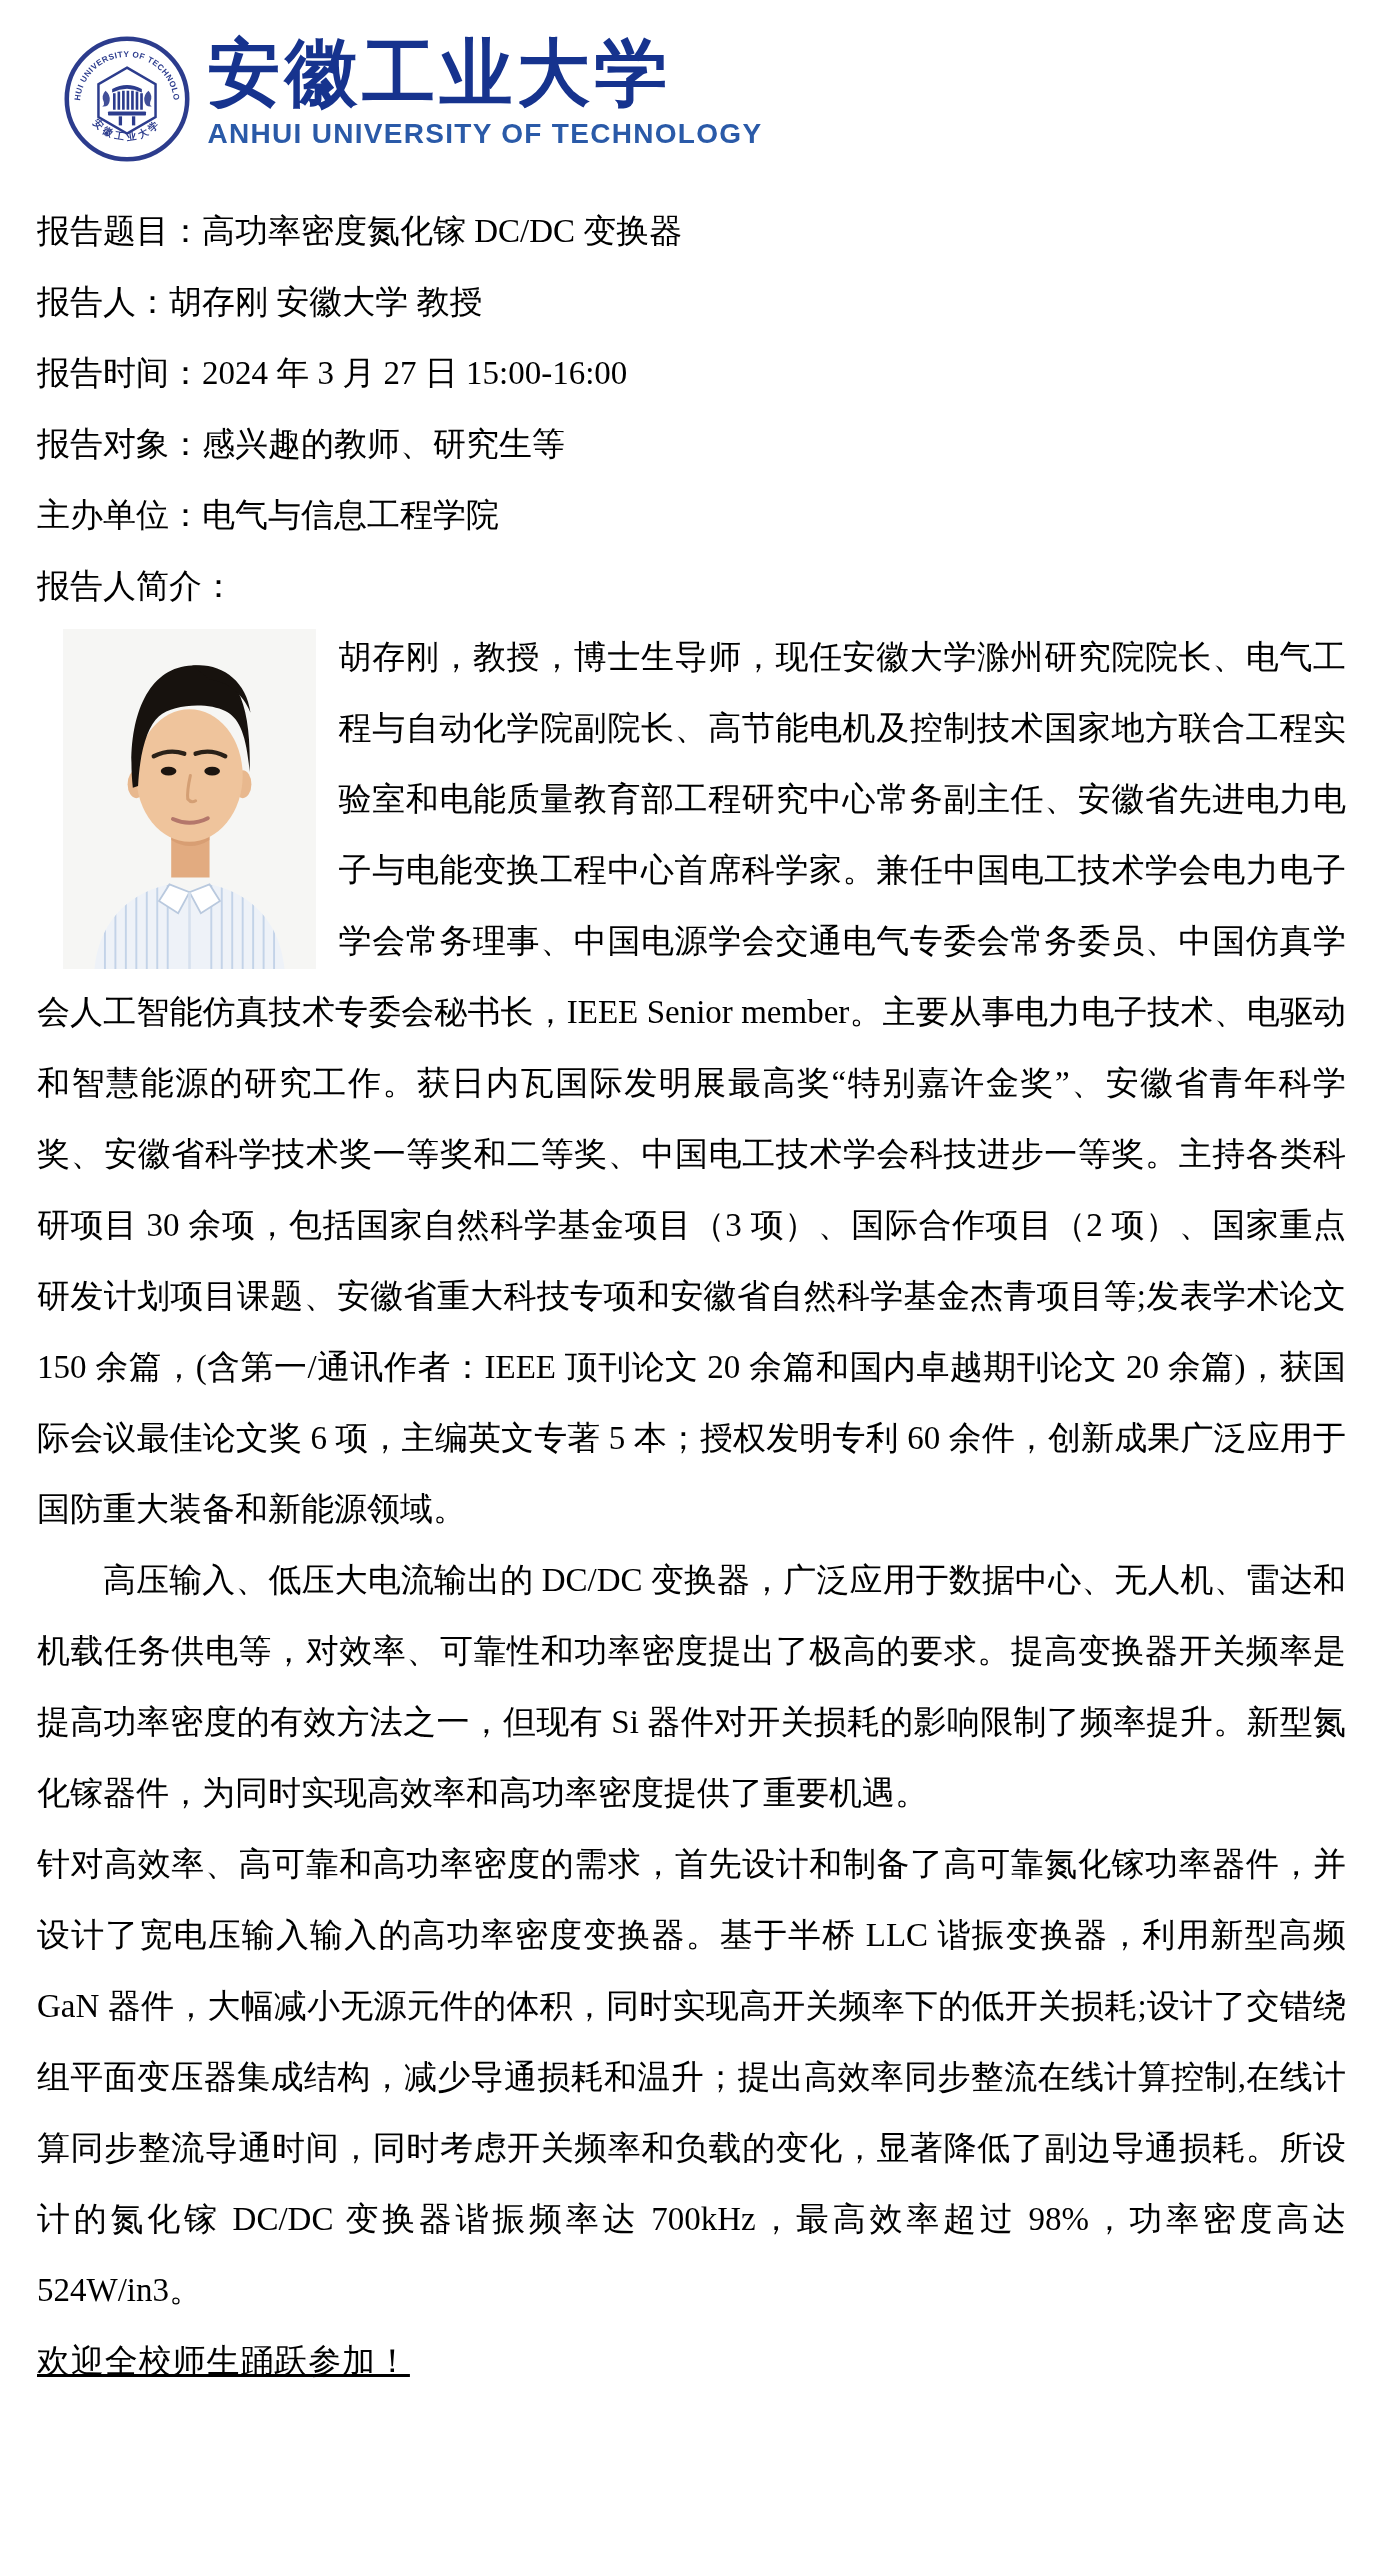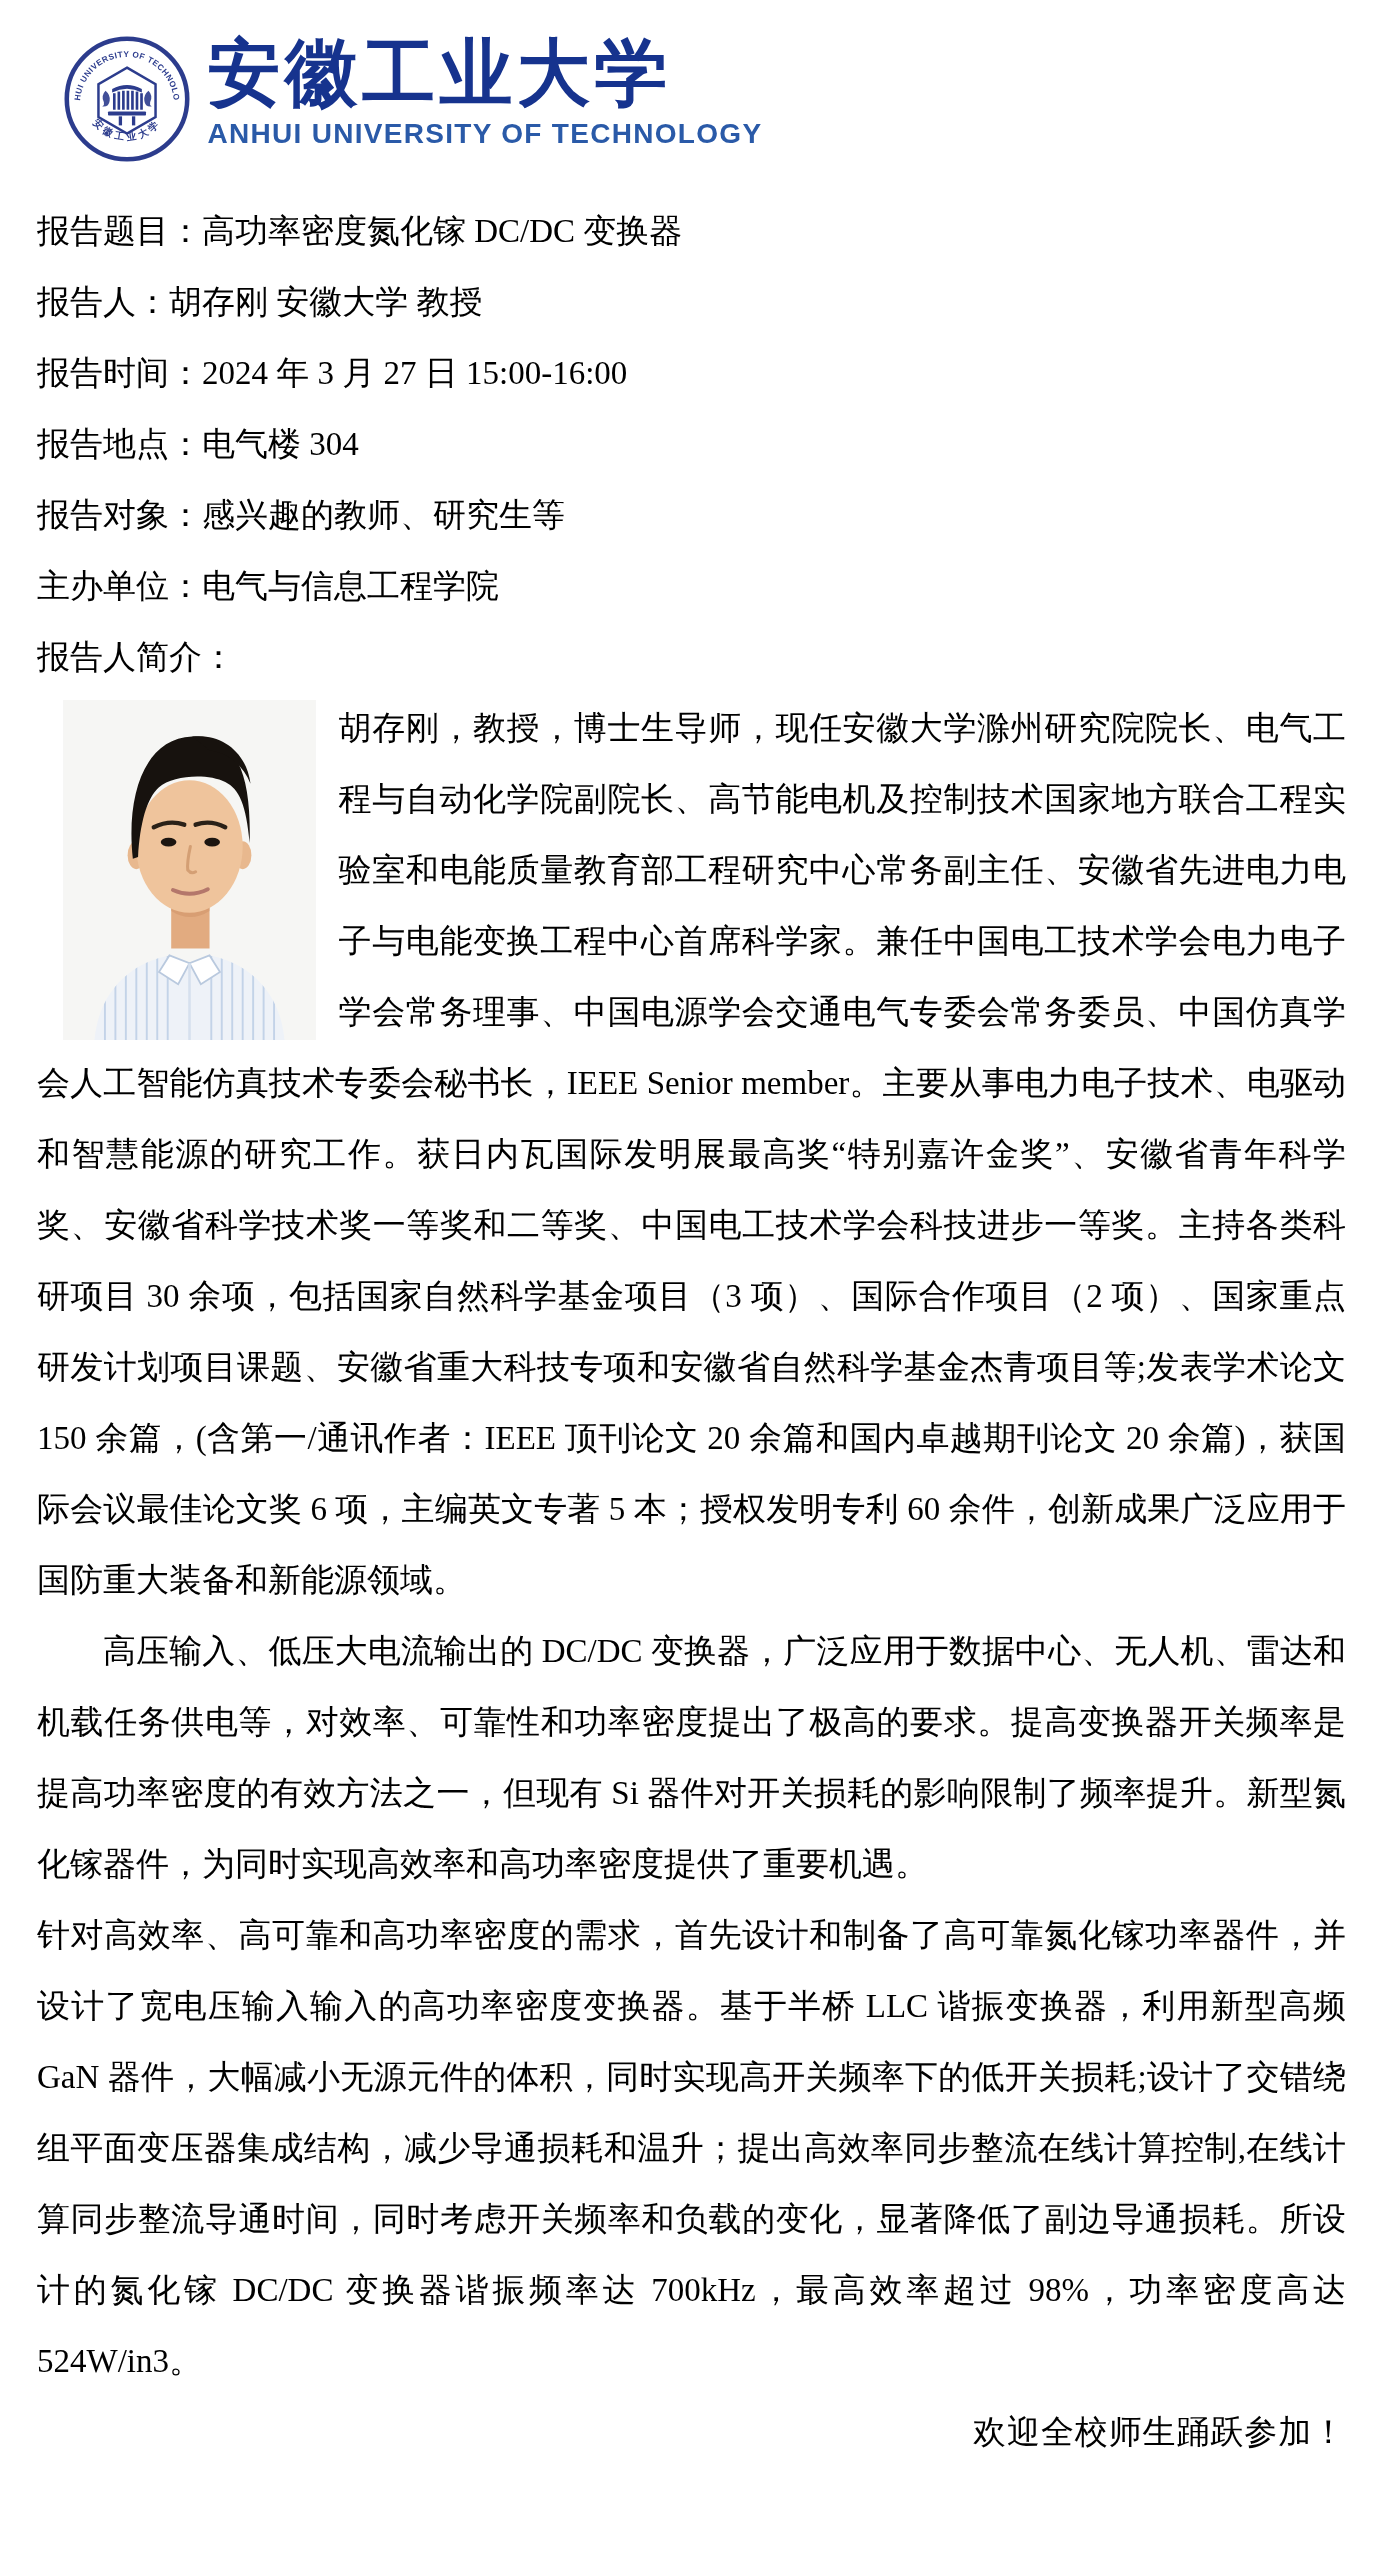--- a/index.html
+++ b/index.html
@@ -59,22 +59,23 @@
   .info-line { white-space: nowrap; }
   .bio-para { }
   .bio-photo {
     float: left;
     width: 253px; height: 340px;
     margin: 7px 22.6px 0 26px;
   }
   .bio-photo svg { width: 253px; height: 340px; display: block; }
   .content-p1 { text-indent: 2em; font-family: Liberation Serif, serif; }
   .closing {
-    text-align: right;
+    text-align: left;
     letter-spacing: 0.9px;
+    text-decoration: underline;
   }
 </style>
 </head>
 <body>
 
 <div class="page">
 
   <div class="header">
     <div class="logo-wrap">
       <svg viewBox="0 0 160 160" style="font-size:38px">
@@ -118,23 +119,20 @@
     <div class="info-line">
       <span>报告题目：</span><span>高功率密度氮化镓 DC/DC 变换器</span>
     </div>
     <div class="info-line">
       <span>报告人：</span><span>胡存刚 安徽大学 教授</span>
     </div>
     <div class="info-line">
       <span>报告时间：</span><span>2024 年 3 月 27 日 15:00-16:00</span>
     </div>
     <div class="info-line">
-      <span>报告地点：</span><span>电气楼 304</span>
-    </div>
-    <div class="info-line">
       <span>报告对象：</span><span>感兴趣的教师、研究生等</span>
     </div>
     <div class="info-line">
       <span>主办单位：</span><span>电气与信息工程学院</span>
     </div>
 
     <div class="info-line">报告人简介：</div>
 
     <div class="bio-para">
       <span class="bio-photo">

